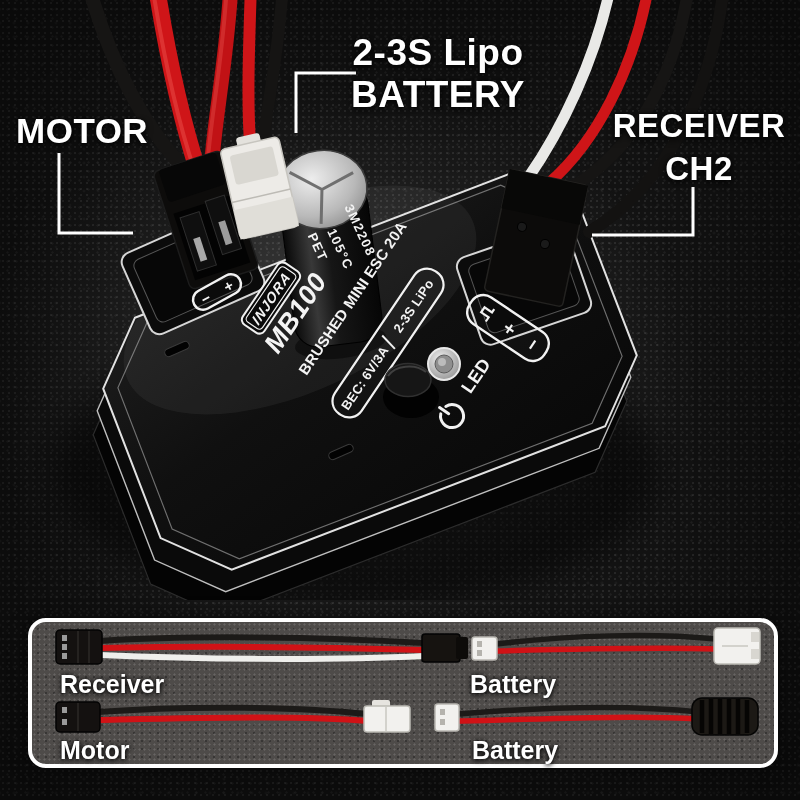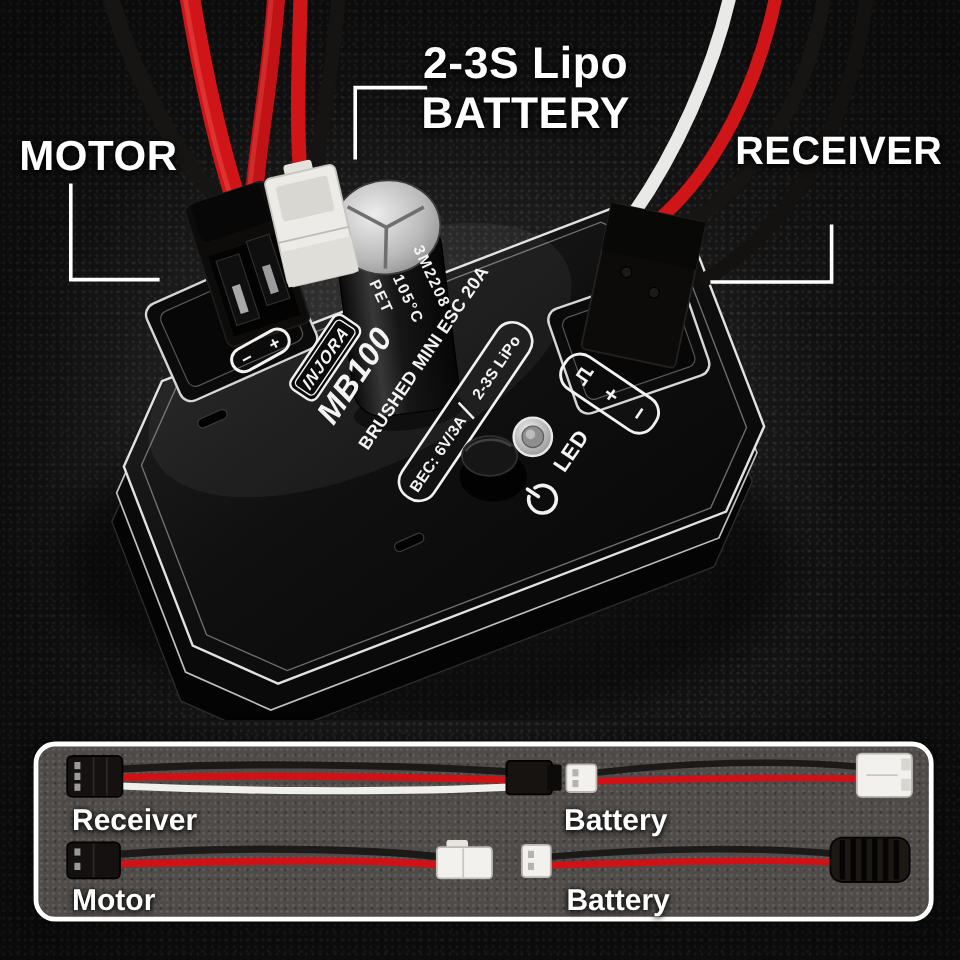--- a/index.html
+++ b/index.html
@@ -211,20 +211,21 @@
     </g>
   </svg>
 
   <div class="label label-motor">MOTOR</div>
   <div class="label label-battery">
     <div>2-3S Lipo</div>
     <div>BATTERY</div>
   </div>
   <div class="label label-receiver">
     <div>RECEIVER</div>
+    <div>CH2</div>
   </div>
 
   <div class="panel">
     <svg width="742" height="142" viewBox="0 0 742 142">
 
       <g>
         <path d="M 68,19 C 160,13 290,15 392,21" stroke="#1c1a18" stroke-width="6" fill="none"></path>
         <path d="M 68,26 C 160,24 290,25 392,28" stroke="#d01216" stroke-width="6" fill="none"></path>
         <path d="M 68,33 C 160,37 290,39 392,34" stroke="#efefec" stroke-width="6" fill="none"></path>
         <rect x="24" y="8" width="46" height="34" rx="4" fill="#141110" stroke="#030303" stroke-width="1.5"></rect>

